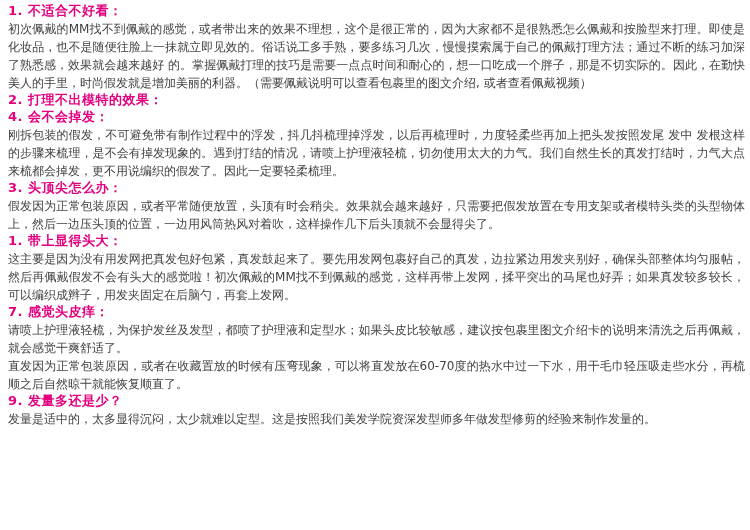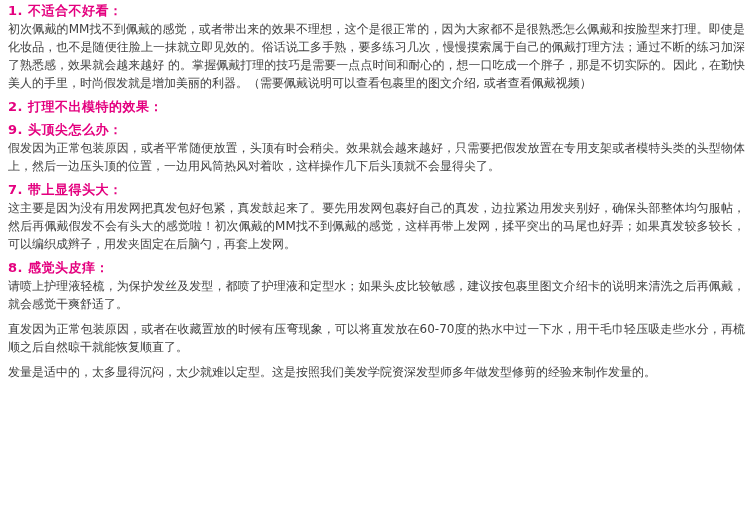--- a/index.html
+++ b/index.html
@@ -16,21 +16,21 @@
   .page {
     box-sizing: border-box;
     width: 750px;
     height: 530px;
     padding: 3px 5px 0 8px;
   }
   .faq-item {
     margin: 0;
   }
   .faq-item + .faq-item {
-    margin-top: 7px;
+    margin-top: 0;
   }
   .faq-heading {
     margin: 0 0 1px 0;
     font-size: 13px;
     line-height: 16px;
     font-weight: bold;
     color: #e4007f;
     letter-spacing: 0.5px;
   }
   .faq-body {
@@ -50,37 +50,42 @@
   <section class="faq-item">
     <h3 class="faq-heading">1. 不适合不好看：</h3>
     <p class="faq-body">初次佩戴的MM找不到佩戴的感觉，或者带出来的效果不理想，这个是很正常的，因为大家都不是很熟悉怎么佩戴和按脸型来打理。即使是化妆品，也不是随便往脸上一抹就立即见效的。俗话说工多手熟，要多练习几次，慢慢摸索属于自己的佩戴打理方法；通过不断的练习加深了熟悉感，效果就会越来越好 的。掌握佩戴打理的技巧是需要一点点时间和耐心的，想一口吃成一个胖子，那是不切实际的。因此，在勤快美人的手里，时尚假发就是增加美丽的利器。（需要佩戴说明可以查看包裹里的图文介绍, 或者查看佩戴视频）</p>
   </section>
 
   <section class="faq-item">
     <h3 class="faq-heading">2. 打理不出模特的效果：</h3>
   </section>
 
 
+  <section class="faq-item">
+    <h3 class="faq-heading">4. 会不会掉发：</h3>
+    <p class="faq-body">刚拆包装的假发，不可避免带有制作过程中的浮发，抖几抖梳理掉浮发，以后再梳理时，力度轻柔些再加上把头发按照发尾 发中 发根这样的步骤来梳理，是不会有掉发现象的。遇到打结的情况，请喷上护理液轻梳，切勿使用太大的力气。我们自然生长的真发打结时，力气大点来梳都会掉发，更不用说编织的假发了。因此一定要轻柔梳理。</p>
+  </section>
 
   <section class="faq-item">
-    <h3 class="faq-heading">9. 头顶尖怎么办：</h3>
+    <h3 class="faq-heading">3. 头顶尖怎么办：</h3>
     <p class="faq-body">假发因为正常包装原因，或者平常随便放置，头顶有时会稍尖。效果就会越来越好，只需要把假发放置在专用支架或者模特头类的头型物体上，然后一边压头顶的位置，一边用风筒热风对着吹，这样操作几下后头顶就不会显得尖了。</p>
   </section>
 
   <section class="faq-item">
-    <h3 class="faq-heading">7. 带上显得头大：</h3>
+    <h3 class="faq-heading">1. 带上显得头大：</h3>
     <p class="faq-body">这主要是因为没有用发网把真发包好包紧，真发鼓起来了。要先用发网包裹好自己的真发，边拉紧边用发夹别好，确保头部整体均匀服帖，然后再佩戴假发不会有头大的感觉啦！初次佩戴的MM找不到佩戴的感觉，这样再带上发网，揉平突出的马尾也好弄；如果真发较多较长，可以编织成辫子，用发夹固定在后脑勺，再套上发网。</p>
   </section>
 
   <section class="faq-item">
-    <h3 class="faq-heading">8. 感觉头皮痒：</h3>
+    <h3 class="faq-heading">7. 感觉头皮痒：</h3>
     <p class="faq-body">请喷上护理液轻梳，为保护发丝及发型，都喷了护理液和定型水；如果头皮比较敏感，建议按包裹里图文介绍卡的说明来清洗之后再佩戴，就会感觉干爽舒适了。</p>
   </section>
 
   <section class="faq-item">
     <p class="faq-body">直发因为正常包装原因，或者在收藏置放的时候有压弯现象，可以将直发放在60-70度的热水中过一下水，用干毛巾轻压吸走些水分，再梳顺之后自然晾干就能恢复顺直了。</p>
   </section>
 
   <section class="faq-item">
+    <h3 class="faq-heading">9. 发量多还是少？</h3>
     <p class="faq-body">发量是适中的，太多显得沉闷，太少就难以定型。这是按照我们美发学院资深发型师多年做发型修剪的经验来制作发量的。</p>
   </section>
 
 </div>
 
 </body></html>

